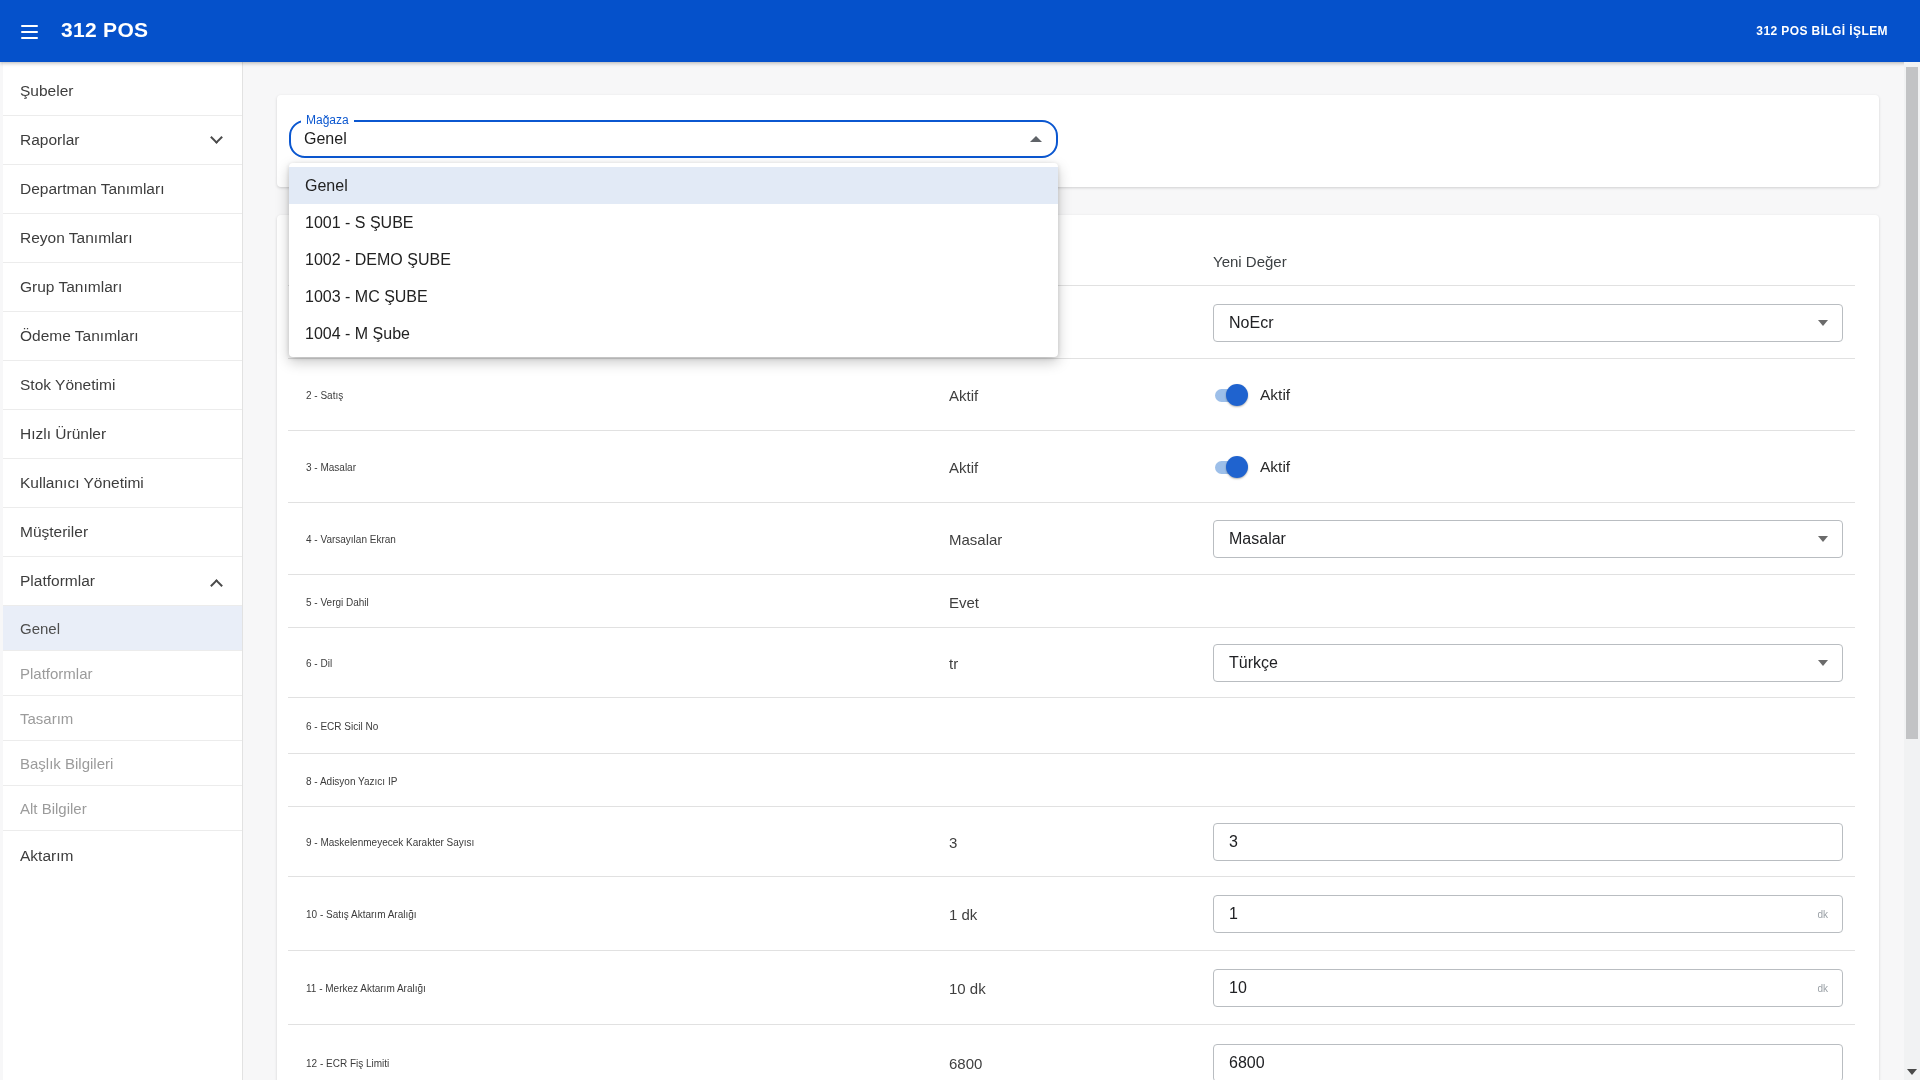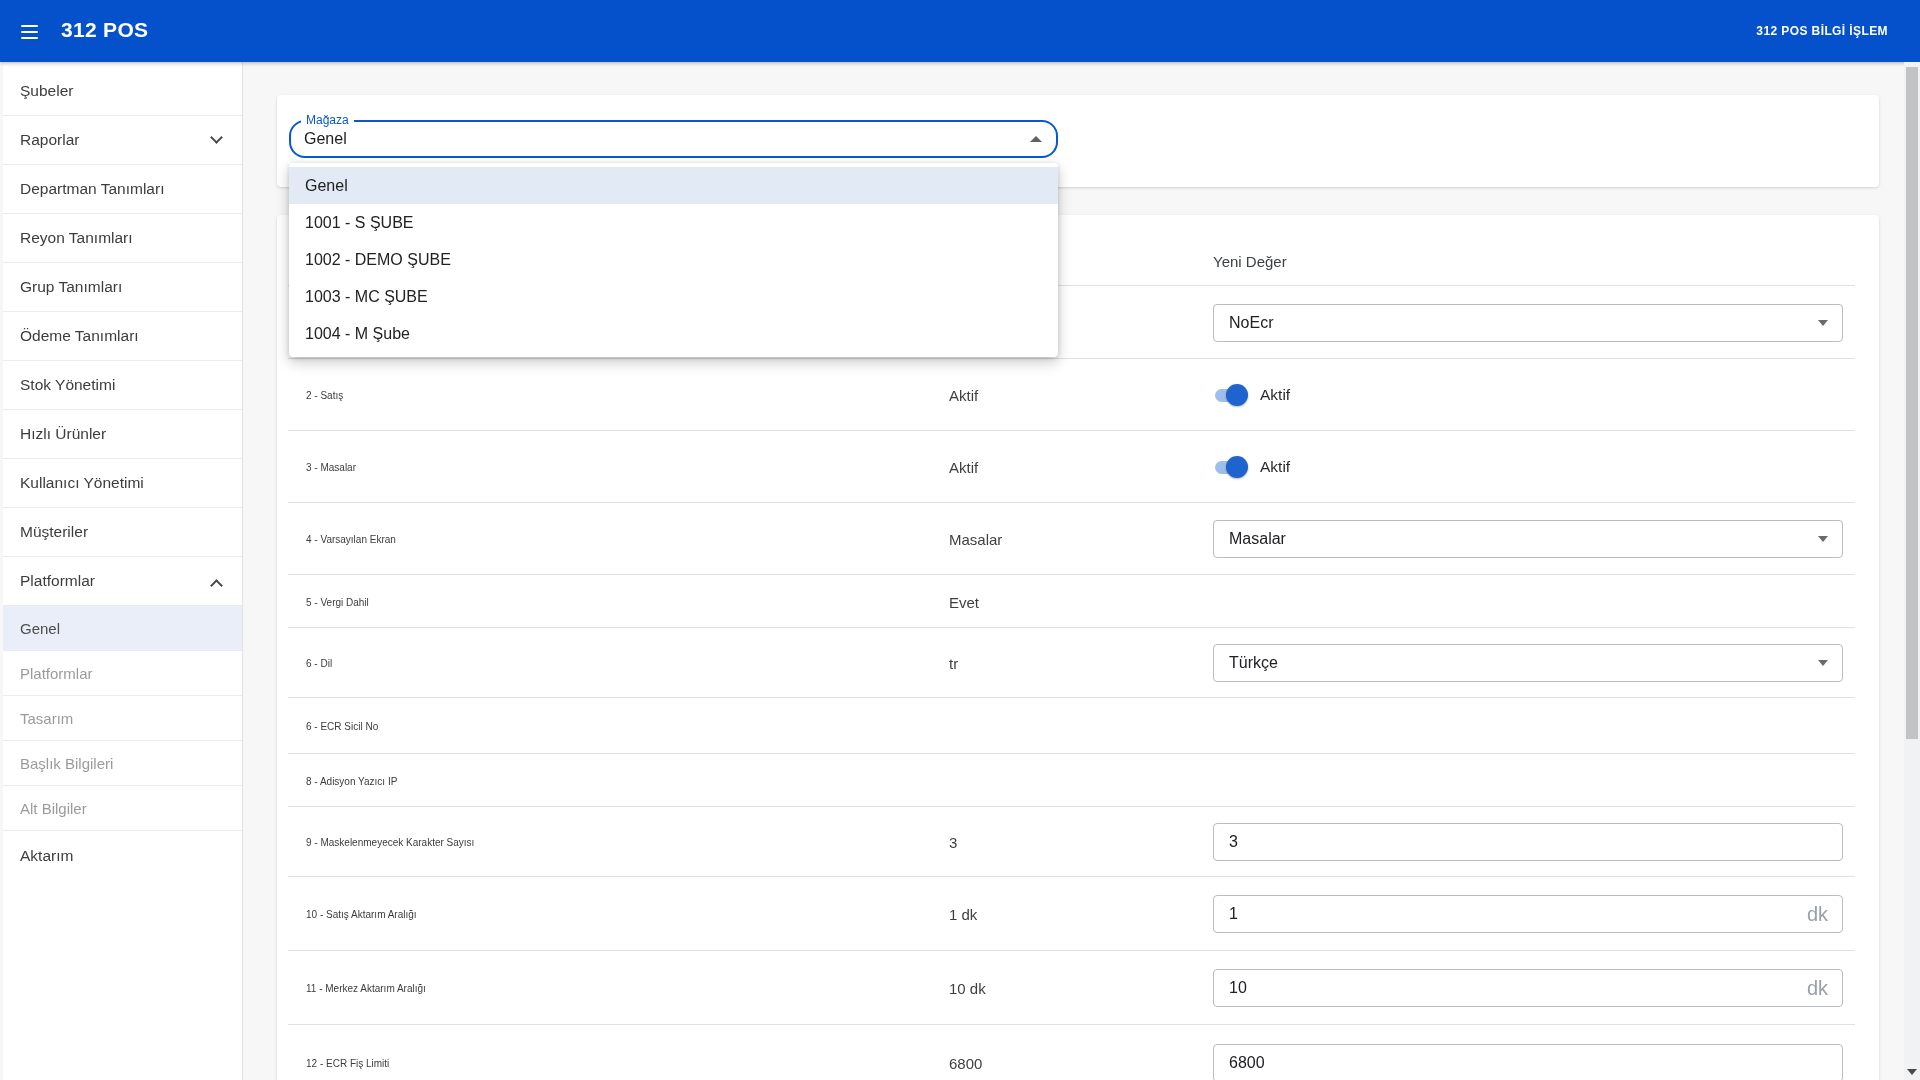--- a/index.html
+++ b/index.html
@@ -38,21 +38,21 @@
   .h-new { position:absolute; left:936px; top:46px; transform:translateY(-50%); font-size:15px; color:#3c4043; }
   .t-row { position:relative; }
   .t-header::after, .t-row::after { content:""; position:absolute; left:11px; right:24px; bottom:0; height:1px; background:#e1e1e1; }
   .t-param { position:absolute; left:29px; top:50%; transform:translateY(-50%); font-size:10px; color:#3c3c3c; white-space:nowrap; }
   .t-value { position:absolute; left:672px; top:50%; transform:translateY(-50%); font-size:15px; color:#3f3f3f; }
   .t-ctrl { position:absolute; left:936px; top:50%; transform:translateY(-50%); width:746px; }
 
   .ctl-box { position:relative; width:630px; height:38px; border:1px solid #b9bdc1; border-radius:4px; background:#fff; cursor:pointer; }
   .ctl-text { position:absolute; left:15px; top:50%; transform:translateY(-50%); font-size:16px; color:#202124; }
   .arrow-down { position:absolute; right:14px; top:50%; margin-top:-3px; width:0; height:0; border-left:5.5px solid transparent; border-right:5.5px solid transparent; border-top:6px solid #6b6b6b; }
-  .suffix { position:absolute; right:14px; top:50%; transform:translateY(-50%); font-size:20px; color:#9aa0a6; }
+  .suffix { position:absolute; right:14px; top:50%; transform:translateY(-50%); font-size:10px; color:#9aa0a6; }
 
   .toggle { position:relative; height:24px; cursor:pointer; }
   .tg-track { position:absolute; left:2px; top:6px; width:31px; height:13px; border-radius:7px; background:#9dbfe9; }
   .tg-thumb { position:absolute; left:13px; top:1px; width:22px; height:22px; border-radius:50%; background:#1f63cf; box-shadow:0 1px 2px rgba(0,0,0,.3); }
   .tg-label { position:absolute; left:47px; top:50%; transform:translateY(-50%); font-size:15.5px; color:#2a2a2a; }
 
   .scrollbar { position:absolute; right:0; top:62px; width:16px; bottom:0; background:#f1f2f3; z-index:40; }
   .sb-thumb { position:absolute; left:2px; right:2px; top:5px; height:672px; background:#c2c3c5; }
   .sb-down { position:absolute; bottom:5px; left:3px; width:0; height:0; border-left:5px solid transparent; border-right:5px solid transparent; border-top:6px solid #4a4a4a; cursor:pointer; }
 </style>

